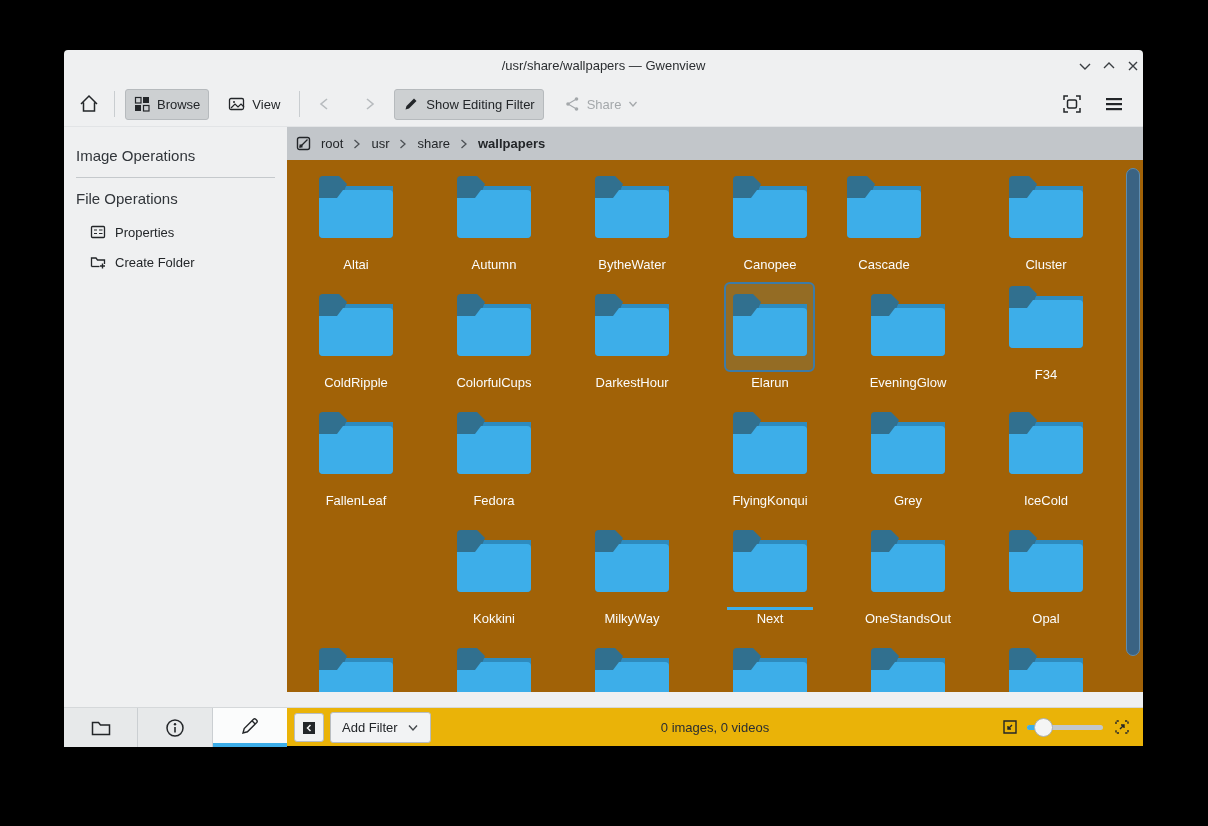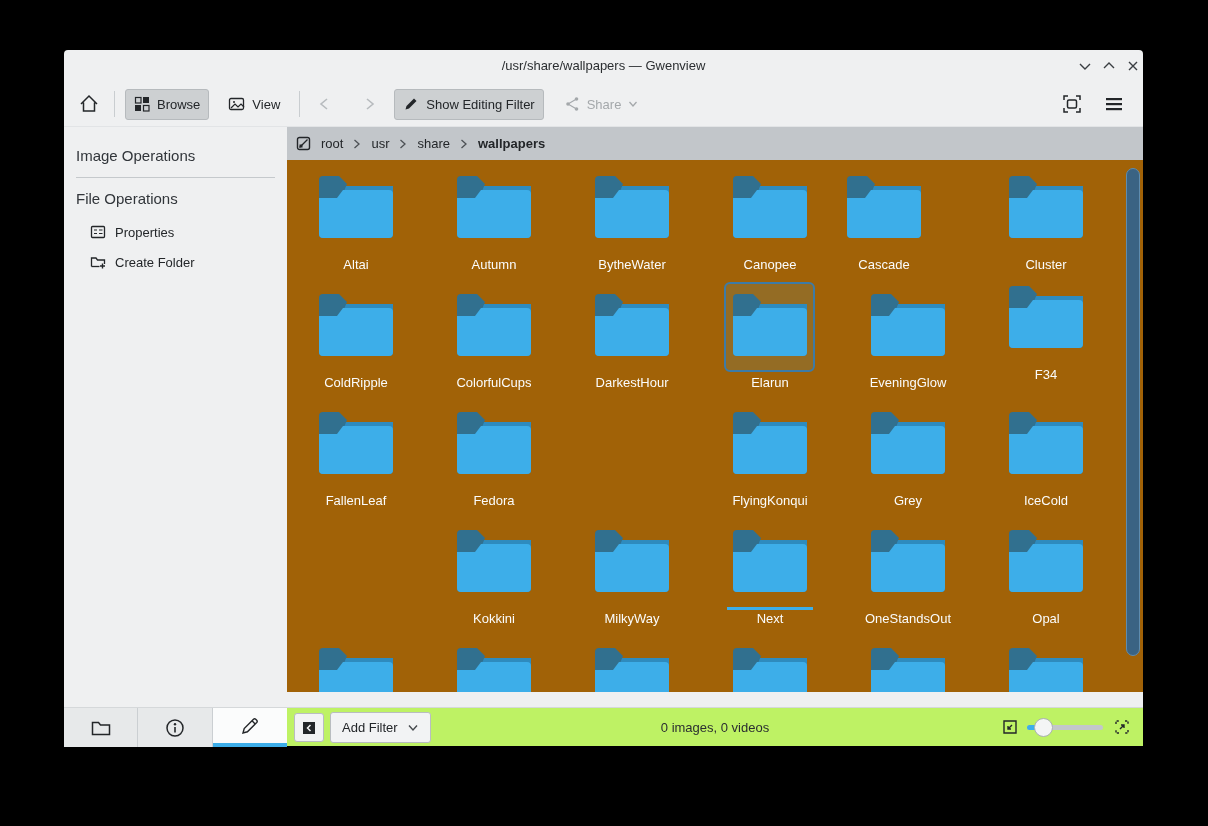--- a/index.html
+++ b/index.html
@@ -37,21 +37,21 @@
   
   .view { position:absolute; left:223px; top:110px; width:856px; height:532px; background:#a16207; overflow:hidden; }
   .cell { position:absolute; width:138px; height:118px; }
   .cell .ficon { position:absolute; left:29px; top:0; }
   .flabel { position:absolute; left:0; top:85px; width:138px; text-align:center; font-size:13px; color:#fbfcfc; white-space:nowrap; overflow:hidden; }
   .selbox { position:absolute; left:23px; top:-8px; width:91px; height:90px; border:2px solid #3d7ba6; background:rgba(61,174,233,0.13); border-radius:6px; }
   .hoverline { position:absolute; left:26px; top:81px; width:86px; height:3px; background:#3daee9; }
   .vscroll { position:absolute; right:3px; top:8px; width:14px; height:488px; border-radius:7px; background:#3a6383; border:1px solid #5e8cae; }
 
   
-  .statusbar { position:absolute; left:0; top:657px; width:100%; height:39px; background:#bef264; border-top:1px solid #d5d8da; }
+  .statusbar { position:absolute; left:0; top:657px; width:100%; height:39px; background:#eab308; border-top:1px solid #d5d8da; }
   .sbtabs { position:absolute; left:0; top:0; width:223px; height:39px; display:flex; }
   .sbtab { width:74.33px; height:39px; background:#e7e9ea; border-right:1px solid #cbcfd2; display:flex; align-items:center; justify-content:center; }
   .sbtab:last-child { border-right:none; }
   .sbtab.active { background:#fbfcfc; border-bottom:4px solid #3daee9; }
   .sb-btn { position:absolute; display:flex; align-items:center; justify-content:center; border:1px solid #b9bdc0; border-radius:3px; background:#f2f3f4; }
   .addfilter { position:absolute; left:266px; top:4px; height:31px; display:flex; align-items:center; gap:9px; padding:0 11px; border:1px solid #b9bdc0; border-radius:3px; background:#f2f3f4; font-size:13px; }
   .statustext { position:absolute; left:223px; right:0; top:0; height:39px; line-height:39px; text-align:center; font-size:13px; color:#2b2e31; }
   .zoomfit { position:absolute; left:937px; top:10px; }
   .slider { position:absolute; left:963px; top:0; width:76px; height:39px; }
   .slider .track { position:absolute; left:0; top:17px; width:76px; height:5px; border-radius:2.5px; background:#c3c7ca; }

